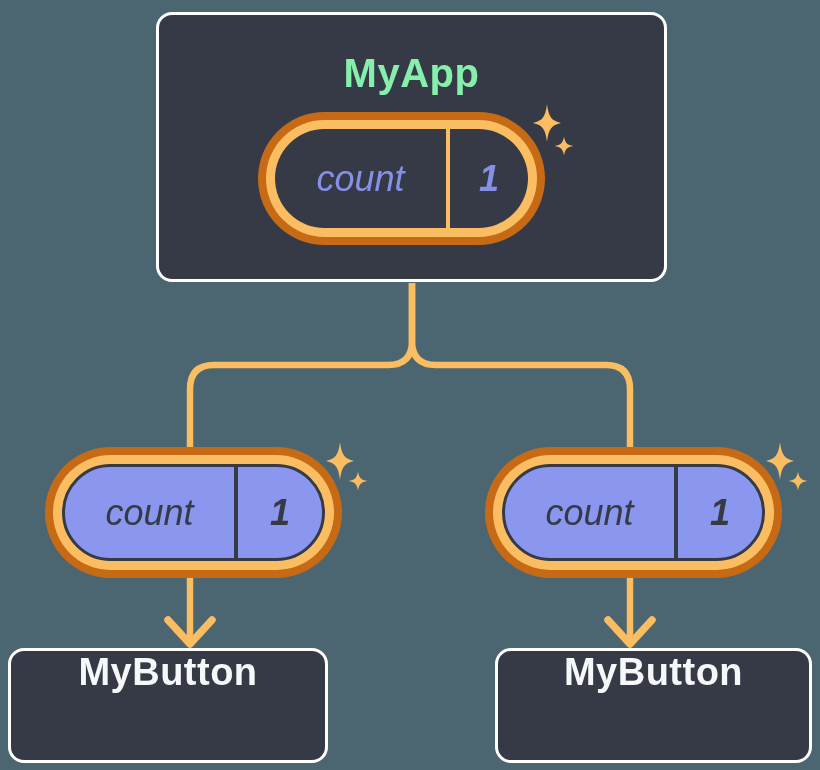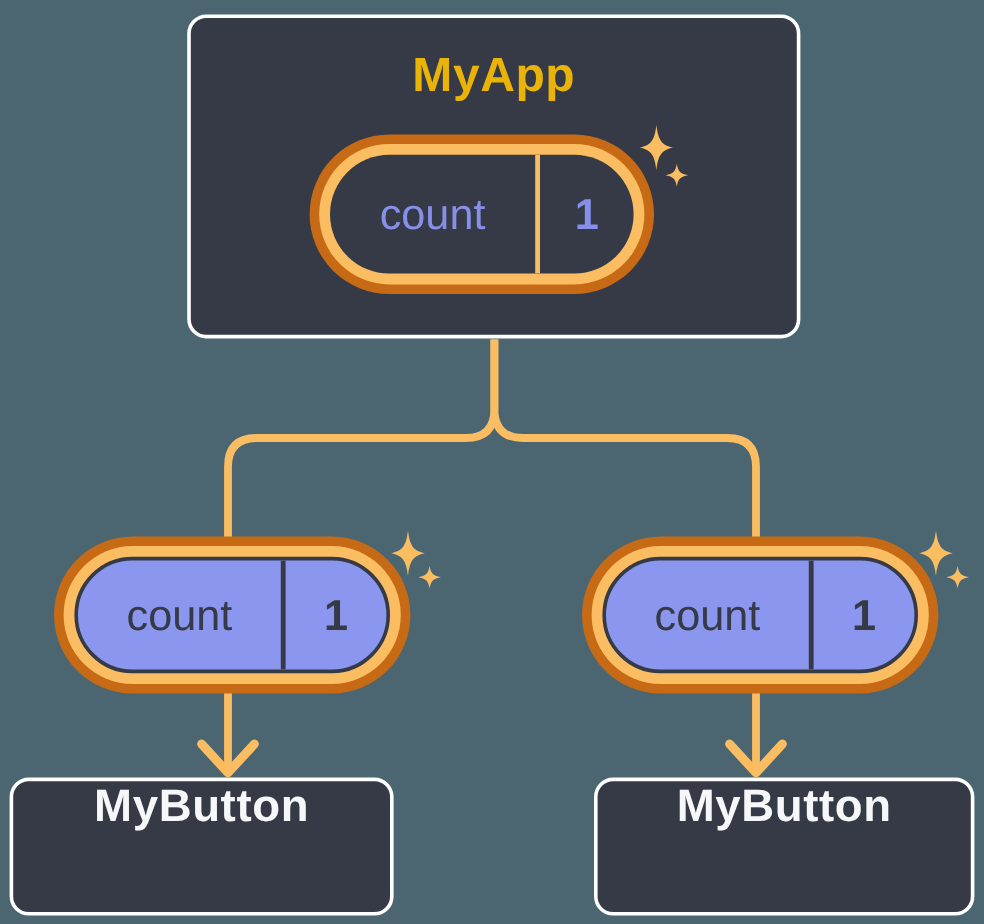--- a/index.html
+++ b/index.html
@@ -39,25 +39,25 @@
     background: #353A46;
     border: 3px solid #FFFFFF;
     border-radius: 16px;
     box-sizing: border-box;
     color: #F6F7F9;
     z-index: 1;
   }
   .root-box { left: 156px; top: 12px; width: 511px; height: 270px; }
   .node-title {
     text-align: center;
-    margin-top: 26px;
+    margin-top: 36px;
     font-size: 40px;
     font-weight: 600;
     letter-spacing: 0.5px;
-    color: #eab308;
+    color: #86efac;
   }
   .child-box {
     display: flex;
     align-items: flex-start;
     justify-content: center;
     font-size: 38px;
     font-weight: 600;
     letter-spacing: 0.5px;
   }
   .child-box.left  { left: 8px;   top: 648px; width: 320px; height: 115px; }
@@ -78,20 +78,21 @@
     height: 100%;
     box-sizing: border-box;
   }
   .pill-inner {
     border-radius: 999px;
     height: 100%;
     display: flex;
     align-items: stretch;
     overflow: hidden;
     box-sizing: border-box;
+    font-style: italic;
   }
   .root-pill { left: 258px; top: 112px; width: 287px; height: 133px; }
   .root-pill .pill-inner { background: #353A46; color: #8790E8; }
   .root-pill .pill-divider { background: #FABD62; }
 
   .child-pill { top: 447px; width: 297px; height: 131px; }
   .child-pill.left  { left: 45px; }
   .child-pill.right { left: 485px; }
   .child-pill .pill-inner {
     background: #8B96EE;

